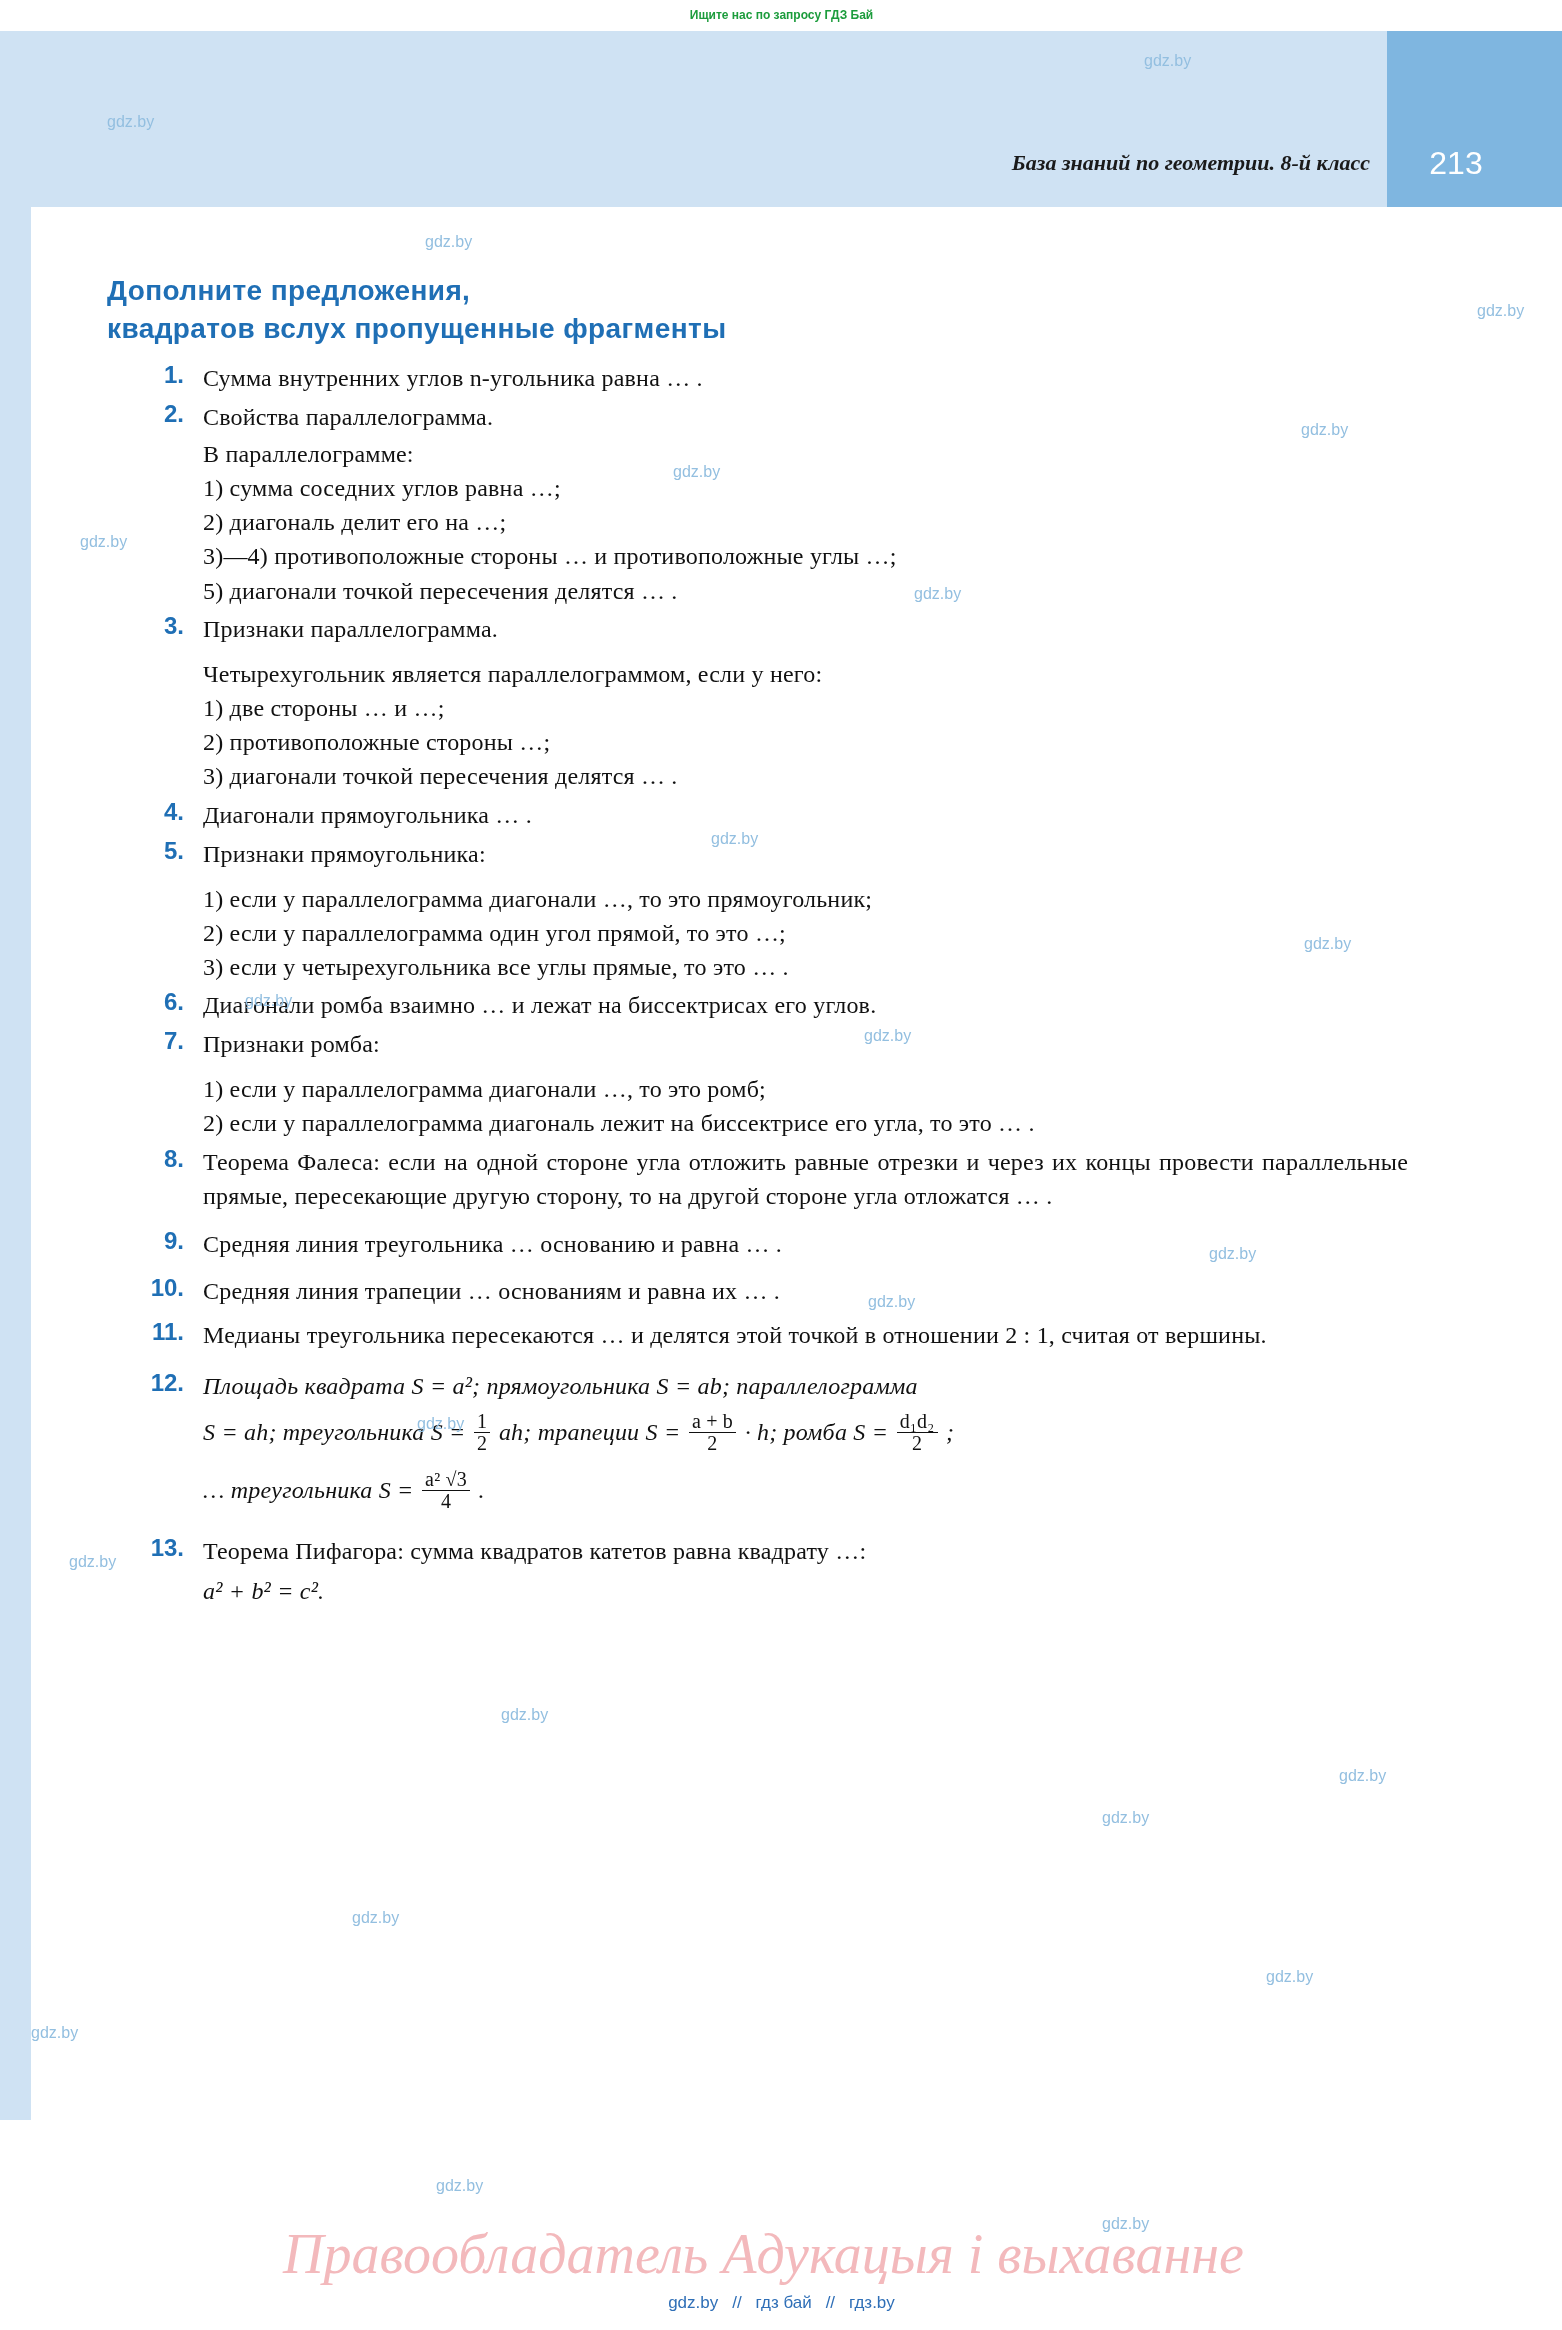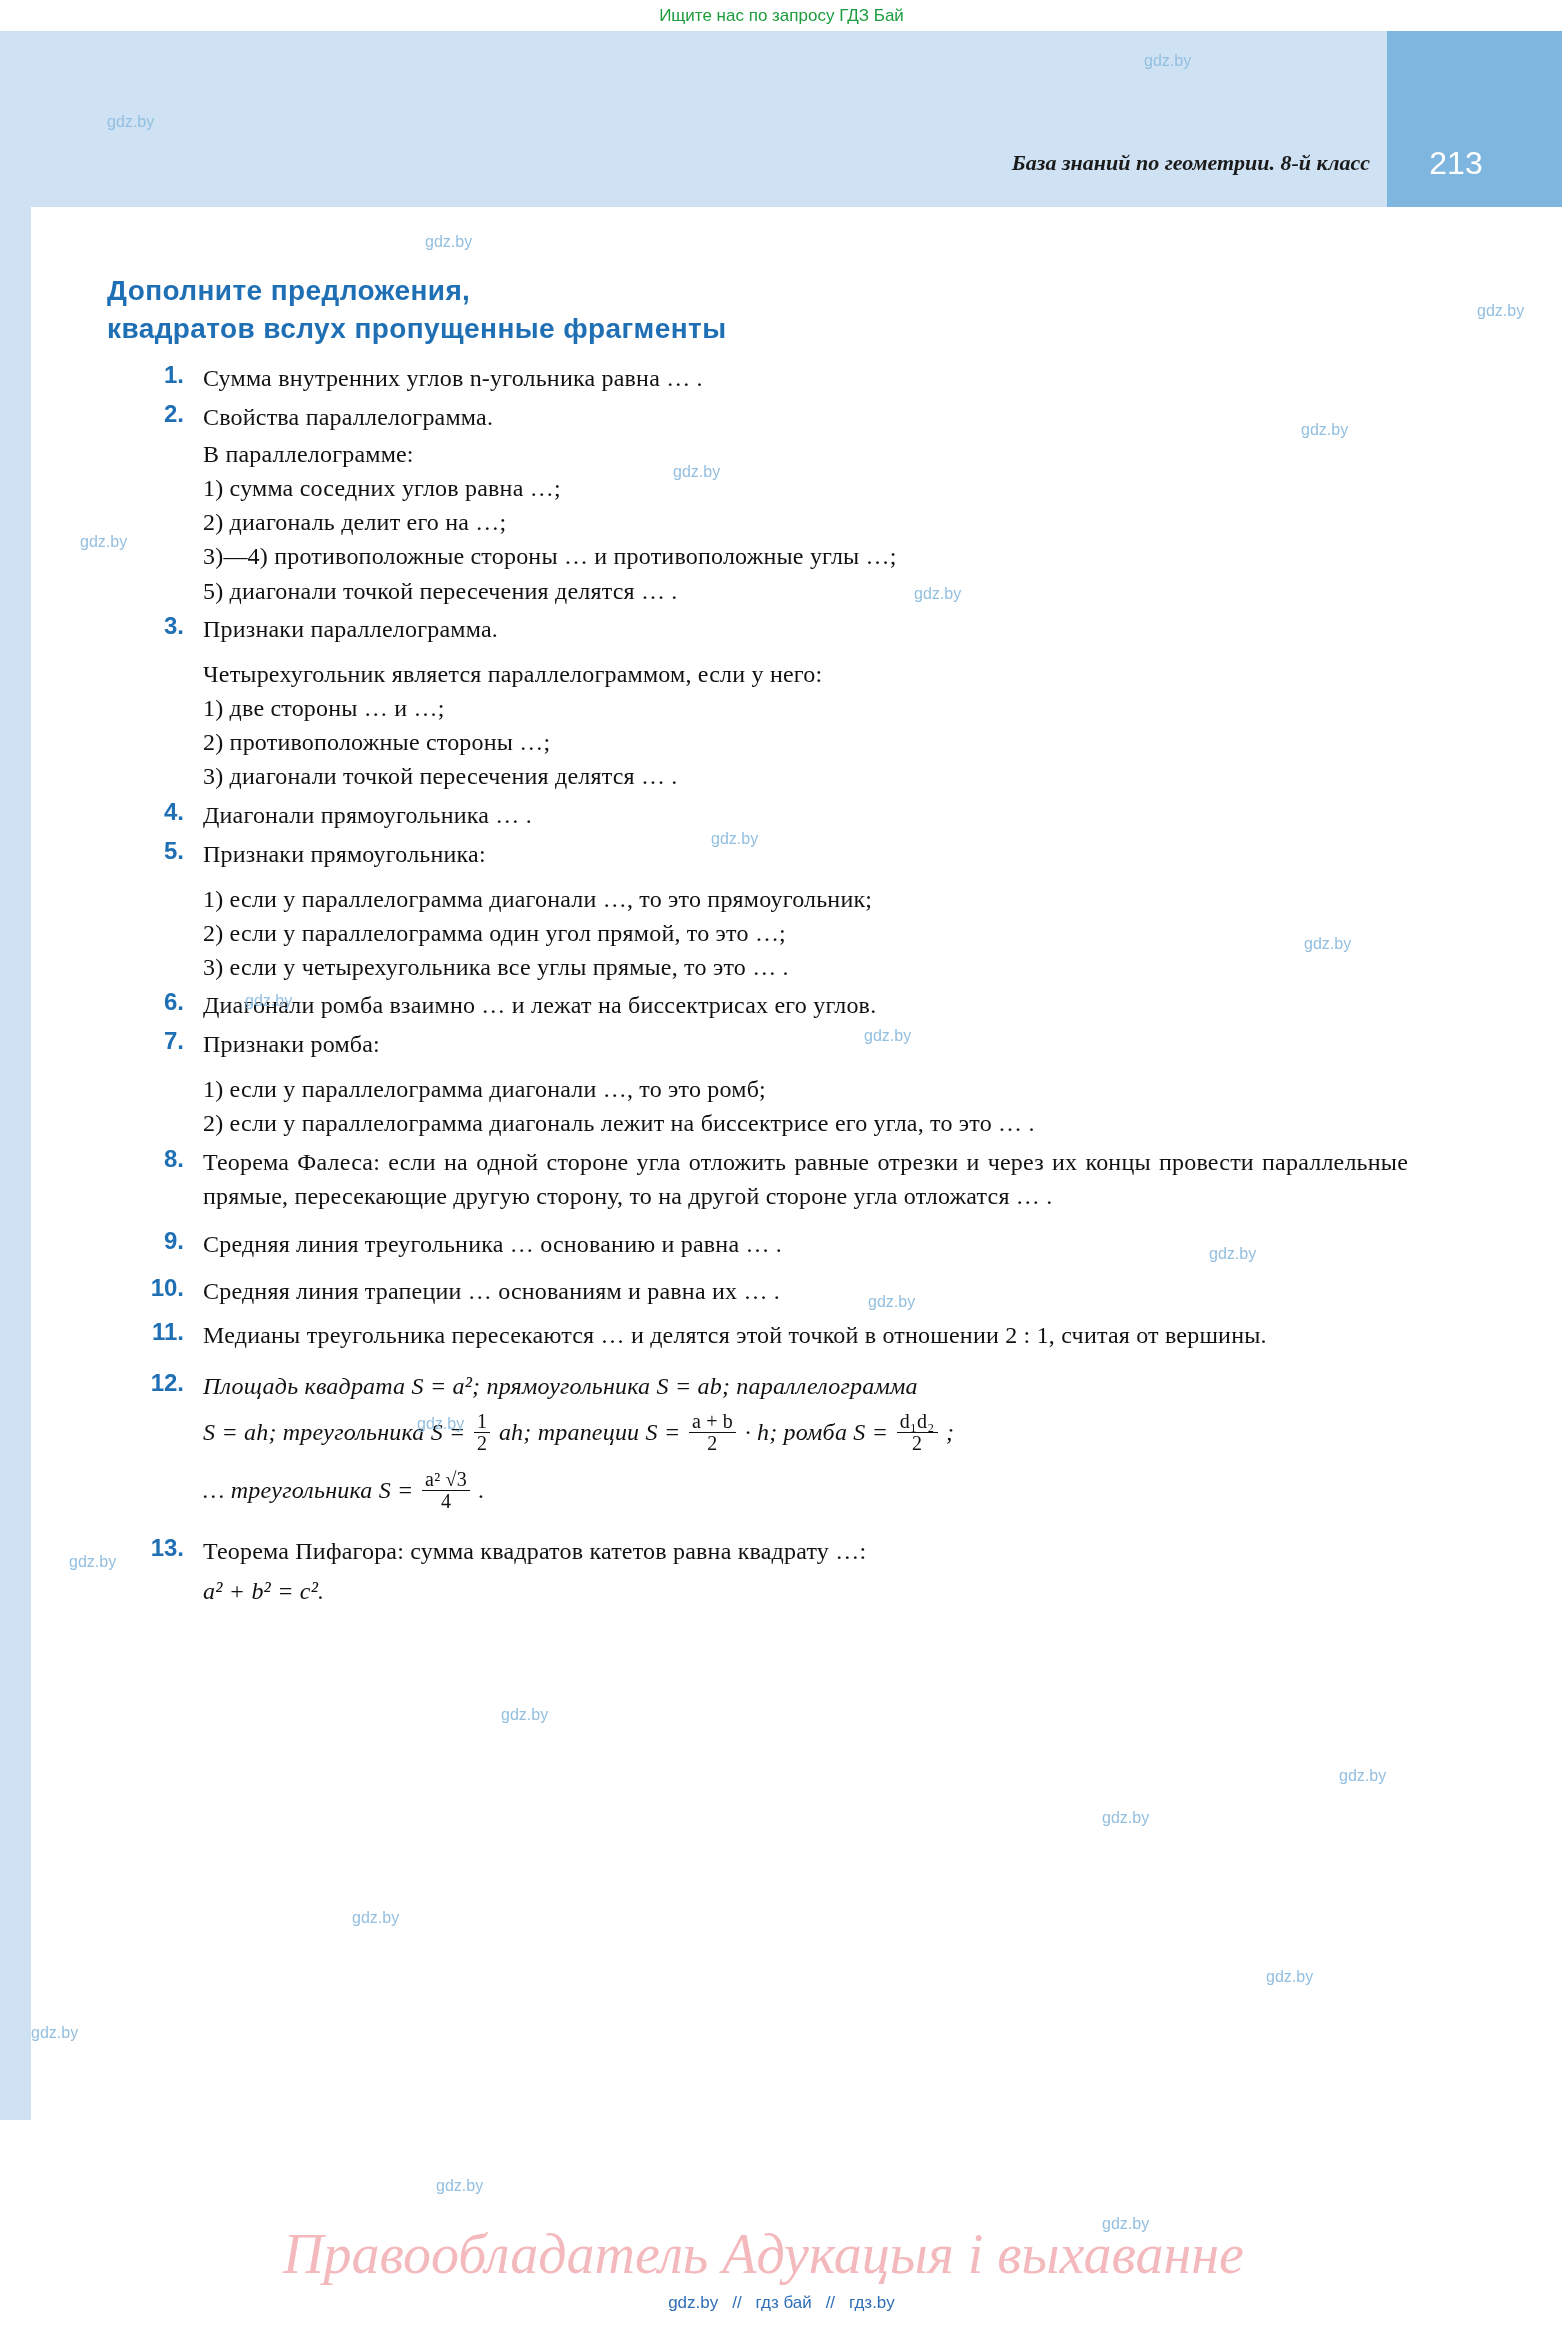--- a/index.html
+++ b/index.html
@@ -16,22 +16,22 @@
   }
 
   
   .top-banner {
     position: absolute;
     top: 0; left: 0;
     width: 1563px;
     height: 46px;
     text-align: center;
     font-family: "Liberation Sans", sans-serif;
-    font-weight: normal;
-    font-size: 17px;
+    font-weight: bold;
+    font-size: 12px;
     color: #1c9c3c;
     line-height: 31px;
   }
 
   
   .header-band {
     position: absolute;
     top: 31px; left: 0;
     width: 1563px;
     height: 176px;

